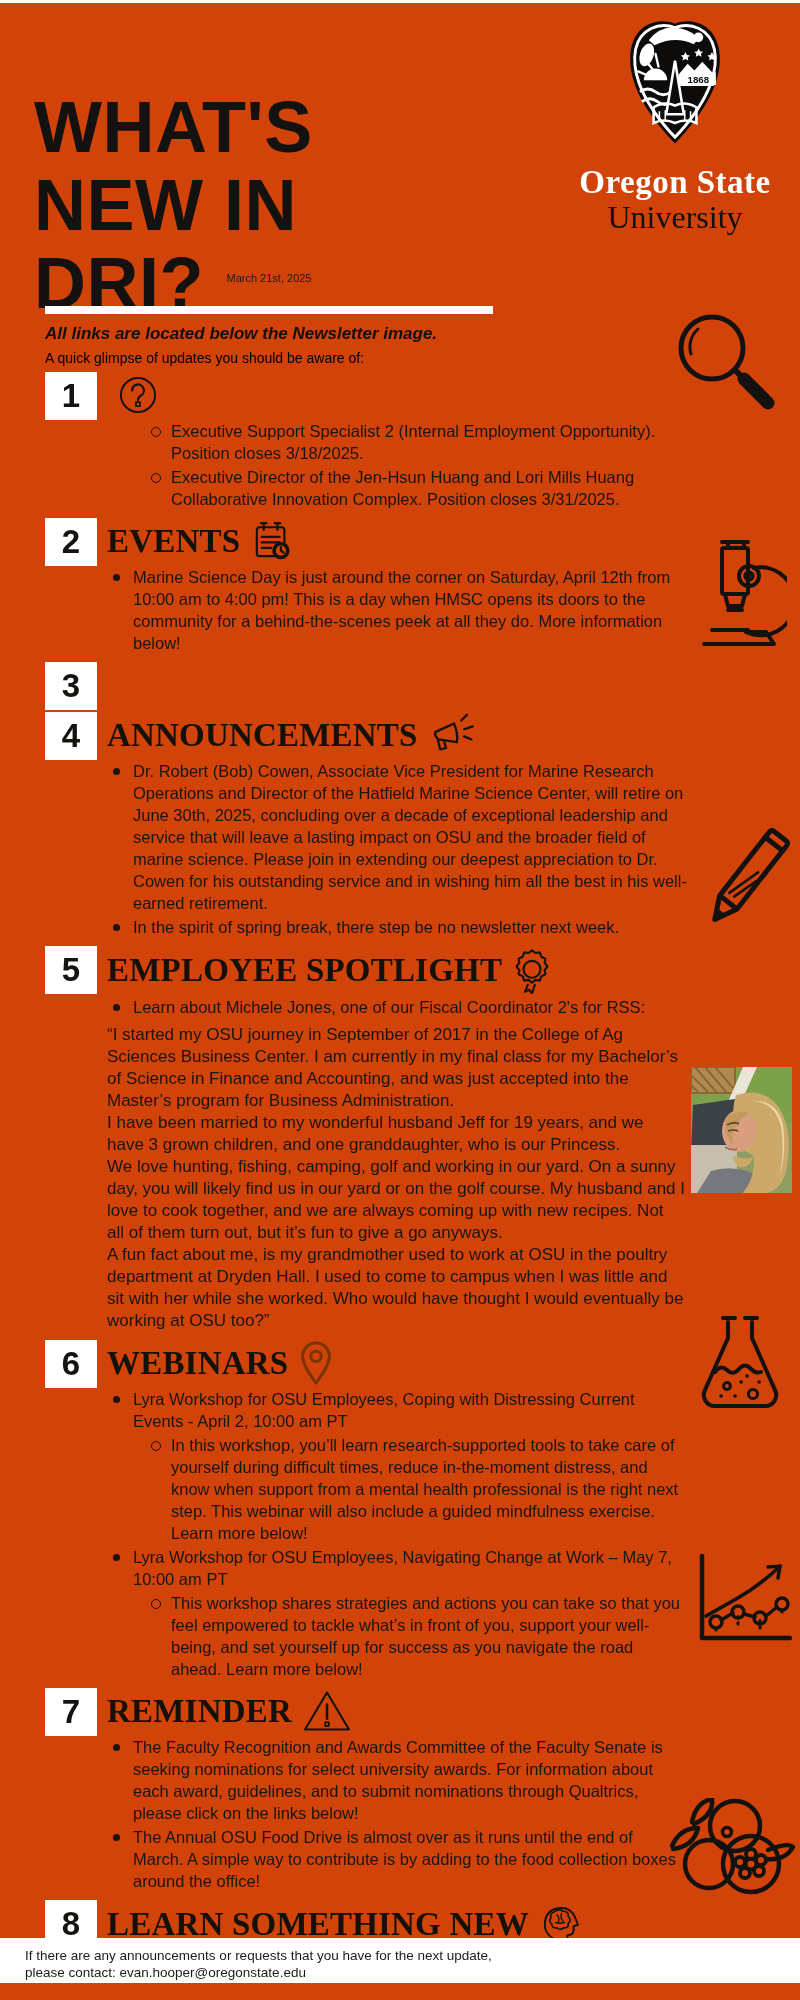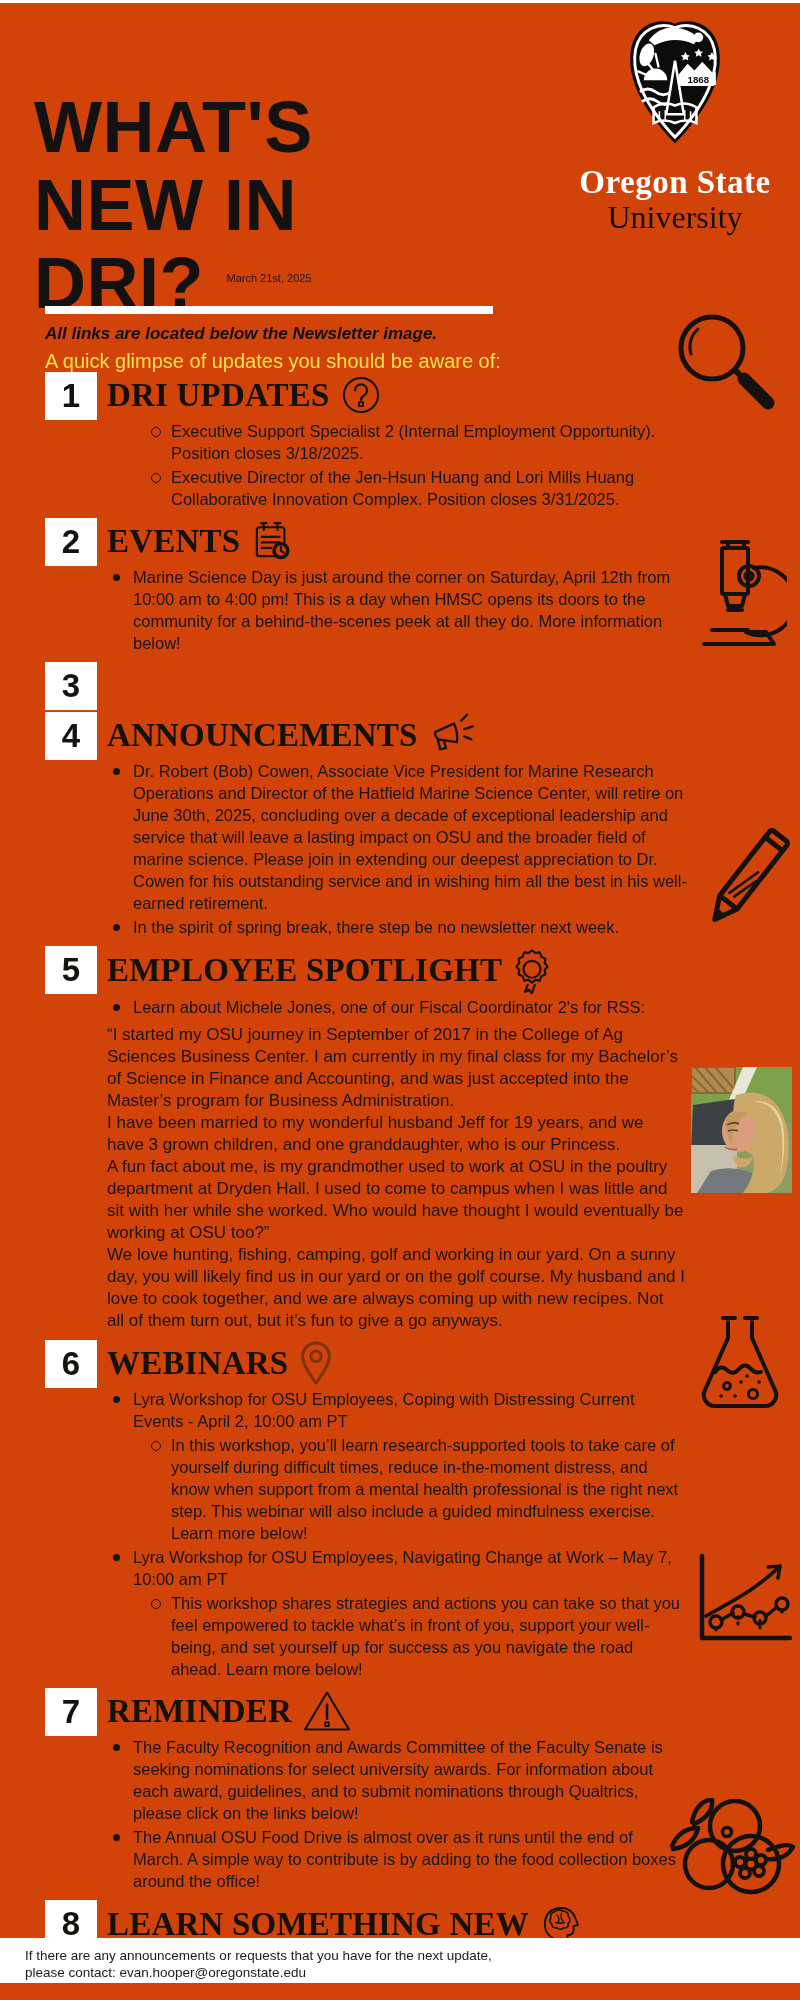--- a/index.html
+++ b/index.html
@@ -14,21 +14,21 @@
   
   .logo{position:absolute;left:552px;top:14px;width:246px;text-align:center;}
   .logo svg{display:block;margin:0 auto;}
   .logo .l1{font-family:"Liberation Serif",serif;font-weight:bold;font-size:33px;color:#ffffff;margin-top:4px;letter-spacing:.5px;}
   .logo .l2{font-family:"Liberation Serif",serif;font-size:32px;color:#111111;margin-top:-2px;}
 
   .date{position:absolute;left:45px;top:272px;width:448px;text-align:center;font-size:11px;color:#1d1a17;}
   .divbar{position:absolute;left:45px;top:306px;width:448px;height:8px;background:#ffffff;}
 
   .note{position:absolute;left:45px;top:324px;font-size:17px;font-weight:bold;font-style:italic;color:#120f0d;}
-  .intro{position:absolute;left:45px;top:350px;font-size:20px;color:#fde047;}
+  .intro{position:absolute;left:45px;top:350px;font-size:14px;color:#000000;}
 
   
   #sections{position:absolute;left:45px;top:372px;width:660px;}
   .sec{display:flex;align-items:flex-start;margin-bottom:2px;}
   .numbox{flex:0 0 52px;width:52px;height:48px;background:#ffffff;color:#151310;
           display:flex;align-items:center;justify-content:center;
           font-size:33px;font-weight:bold;margin-right:10px;}
   .sbody{width:580px;}
   .shead{display:flex;align-items:center;min-height:46px;margin-bottom:2px;}
   .shead h2{margin:0;font-family:"Liberation Serif",serif;font-weight:bold;font-size:33px;
@@ -95,21 +95,20 @@
   <div class="date">March 21st, 2025</div>
   <div class="divbar"></div>
   <div class="note">All links are located below the Newsletter image.</div>
   <div class="intro">A quick glimpse of updates you should be aware of:</div>
 
   <div id="sections">
       <section class="sec">
         <div class="numbox">1</div>
         <div class="sbody">
           <div class="shead">
-            <h2>DRI UPDATES</h2>
             <span class="hicon">
               <svg width="42" height="42" viewBox="0 0 64 64" fill="none" stroke="#151310" stroke-width="3" stroke-linecap="round">
                 <circle cx="32" cy="32" r="26"></circle>
                 <path d="M23 25 a9 9 0 1 1 13 8 q-4 2 -4 7" stroke-width="3.4"></path>
                 <rect x="29" y="43" width="6" height="6" stroke-width="2.6"></rect>
               </svg>
             </span>
           </div>
           <ul class="blist">
             <li class="l2">Executive Support Specialist 2 (Internal Employment Opportunity). Position closes 3/18/2025.</li>
@@ -172,22 +171,22 @@
                 <path d="M22 55 l-4 10 6 -3 4 5 4 -12"></path>
               </svg>
             </span>
           </div>
           <ul class="blist">
             <li class="l1">Learn about Michele Jones, one of our Fiscal Coordinator 2's for RSS:</li>
           </ul>
           <div class="quote">
             <div>“I started my OSU journey in September of 2017 in the College of Ag Sciences Business Center. I am currently in my final class for my Bachelor’s of Science in Finance and Accounting, and was just accepted into the Master’s program for Business Administration.</div>
             <div>I have been married to my wonderful husband Jeff for 19 years, and we have 3 grown children, and one granddaughter, who is our Princess.</div>
+            <div>We love hunting, fishing, camping, golf and working in our yard. On a sunny day, you will likely find us in our yard or on the golf course. My husband and I love to cook together, and we are always coming up with new recipes. Not all of them turn out, but it’s fun to give a go anyways.</div>
             <div>A fun fact about me, is my grandmother used to work at OSU in the poultry department at Dryden Hall. I used to come to campus when I was little and sit with her while she worked. Who would have thought I would eventually be working at OSU too?”</div>
-            <div>We love hunting, fishing, camping, golf and working in our yard. On a sunny day, you will likely find us in our yard or on the golf course. My husband and I love to cook together, and we are always coming up with new recipes. Not all of them turn out, but it’s fun to give a go anyways.</div>
           </div>
         </div>
       </section>
       <section class="sec">
         <div class="numbox">6</div>
         <div class="sbody">
           <div class="shead">
             <h2>WEBINARS</h2>
             <span class="hicon">
               <svg width="36" height="46" viewBox="0 0 48 62" fill="none" stroke="#7B3205" stroke-width="4" stroke-linecap="round" stroke-linejoin="round">

